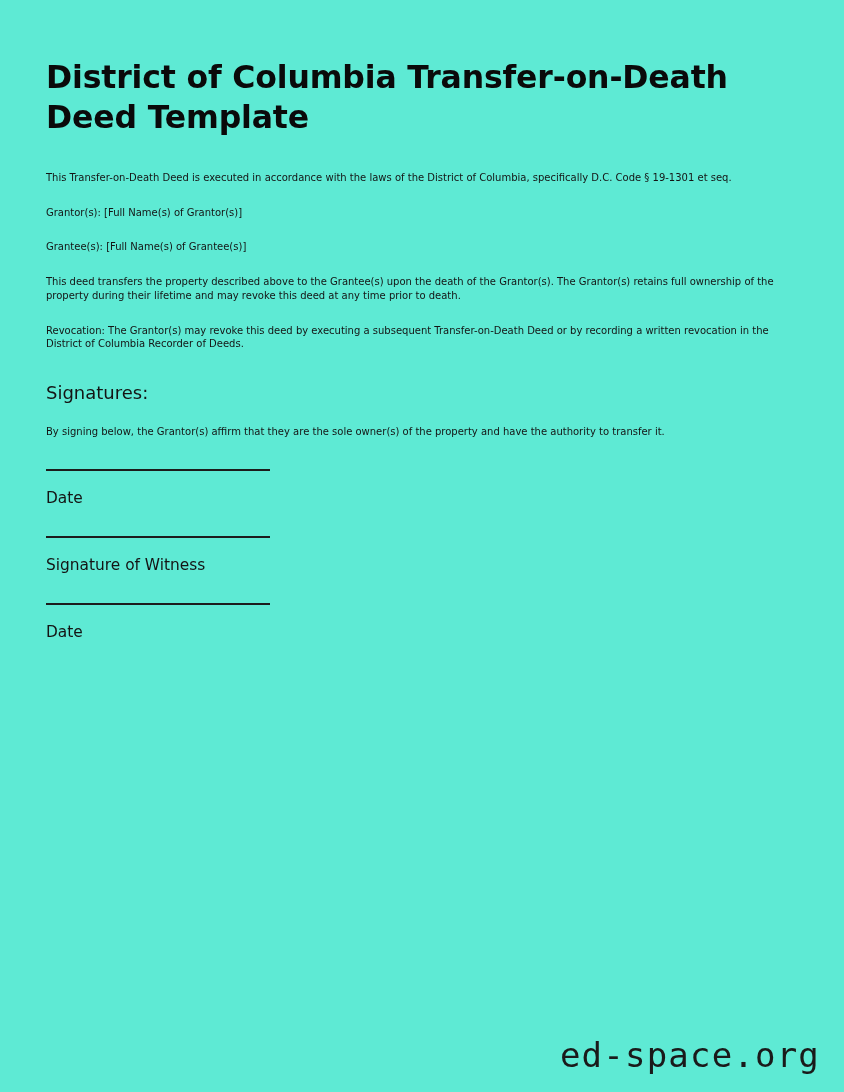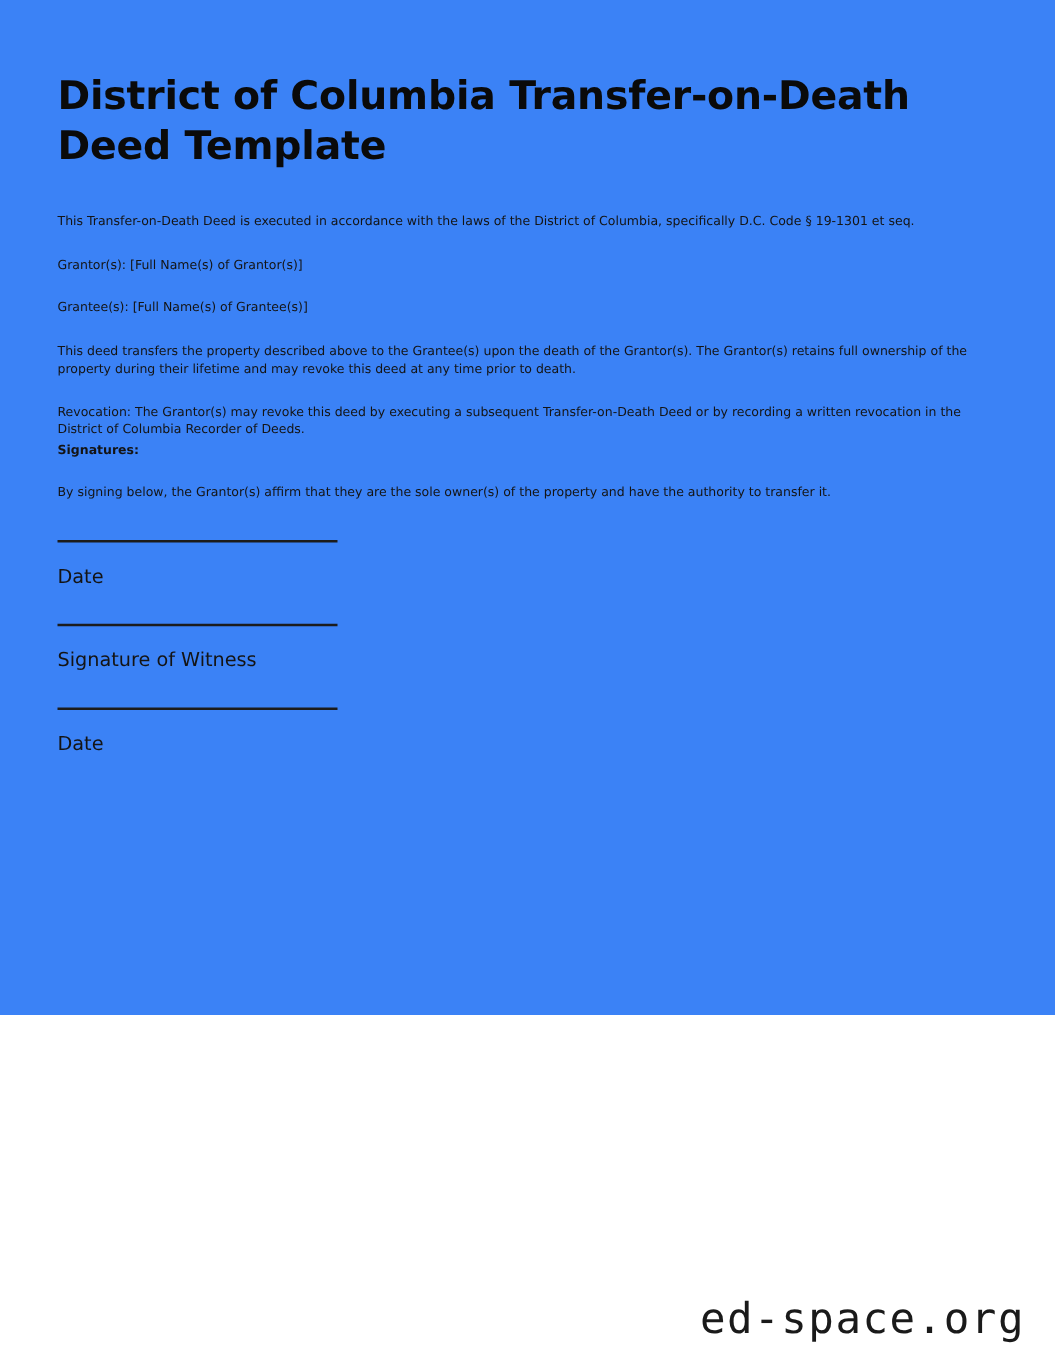--- a/index.html
+++ b/index.html
@@ -13,24 +13,24 @@
     position: relative;
     font-family: "DejaVu Sans", "Liberation Sans", sans-serif;
     color: #000000;
     overflow: hidden;
   }
   .page {
     position: absolute;
     left: 0;
     top: 0;
     width: 844px;
-    height: 812px;
+    height: 1092px;
     box-sizing: border-box;
     padding: 46px 46px 0 46px;
-    background: #3b82f6;
+    background: #5eead4;
   }
   .doc-title {
     font-size: 31.5px;
     font-weight: bold;
     line-height: 1.26;
     letter-spacing: -0.15px;
     margin: 12px 0 0 0;
     max-width: 740px;
     color: #0a0a0a;
   }
@@ -47,23 +47,23 @@
   .para-first {
     margin-top: 34px;
   }
   .field-line {
     margin-top: 21px;
   }
   .lbl {
     font-weight: normal;
   }
   .heading-inline {
-    font-weight: bold;
-    font-size: 10px;
-    margin-top: 5px;
+    font-weight: normal;
+    font-size: 18px;
+    margin-top: 32px;
     color: #141414;
   }
   .sig-group {
     margin-top: 30px;
   }
   .sig-block {
     margin-top: 0;
   }
   .sig-block + .sig-block {
     margin-top: 28px;

